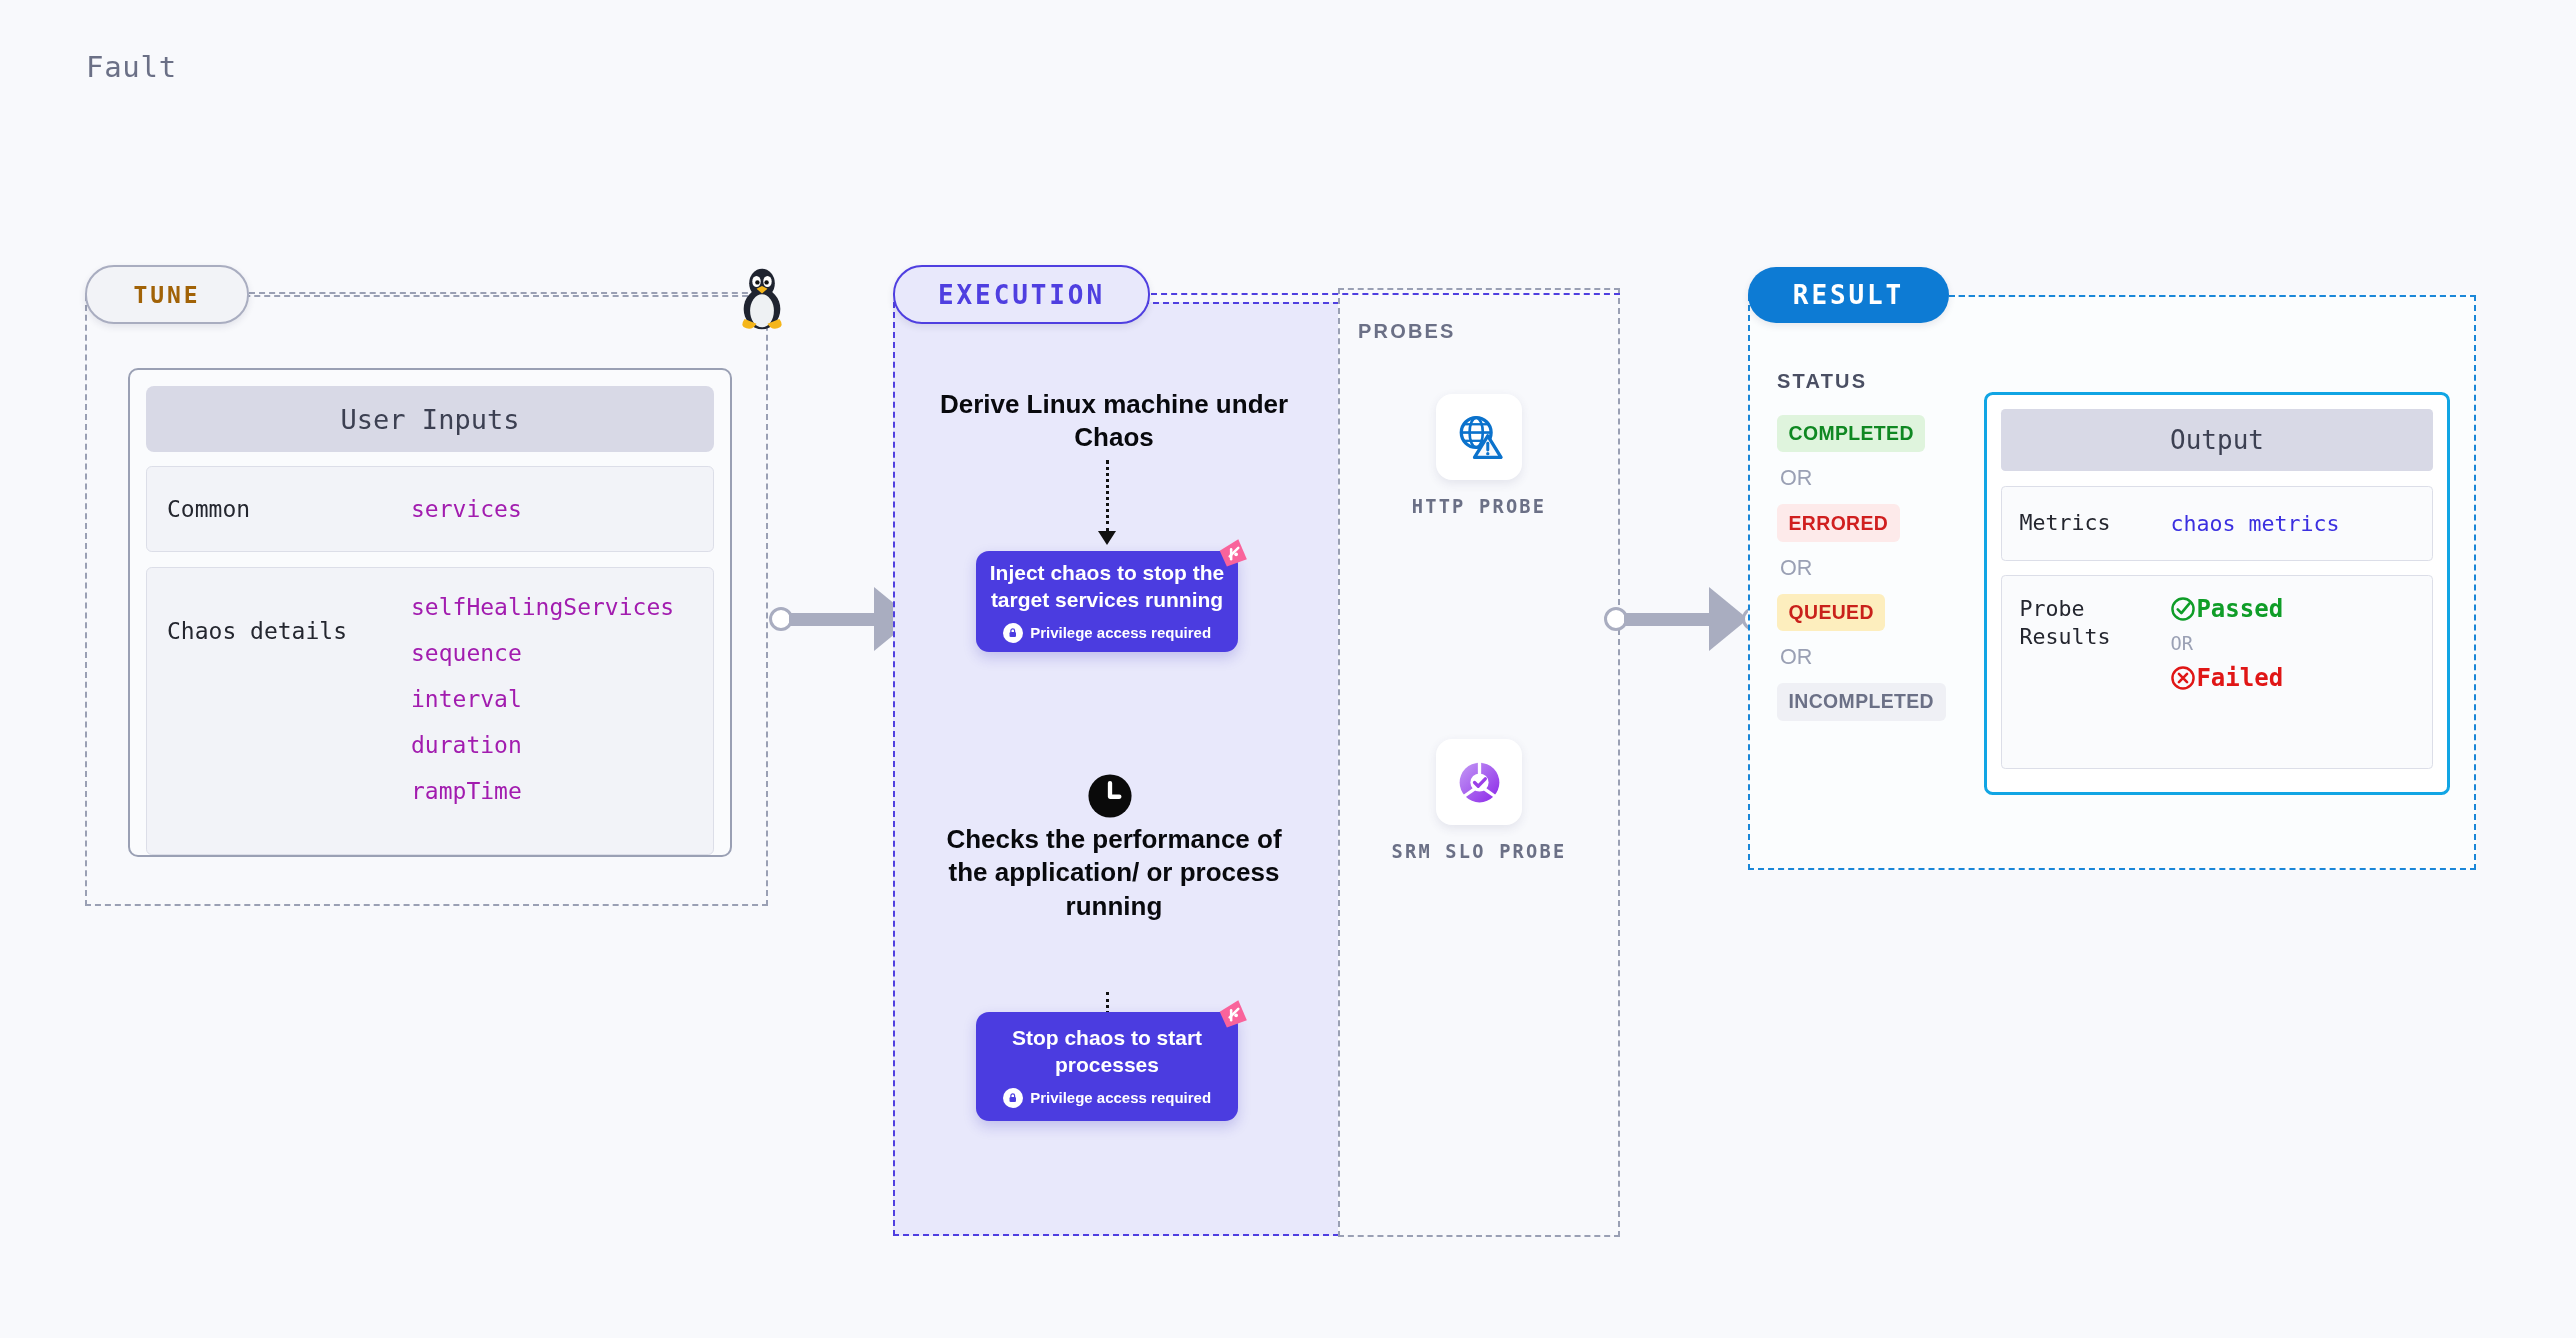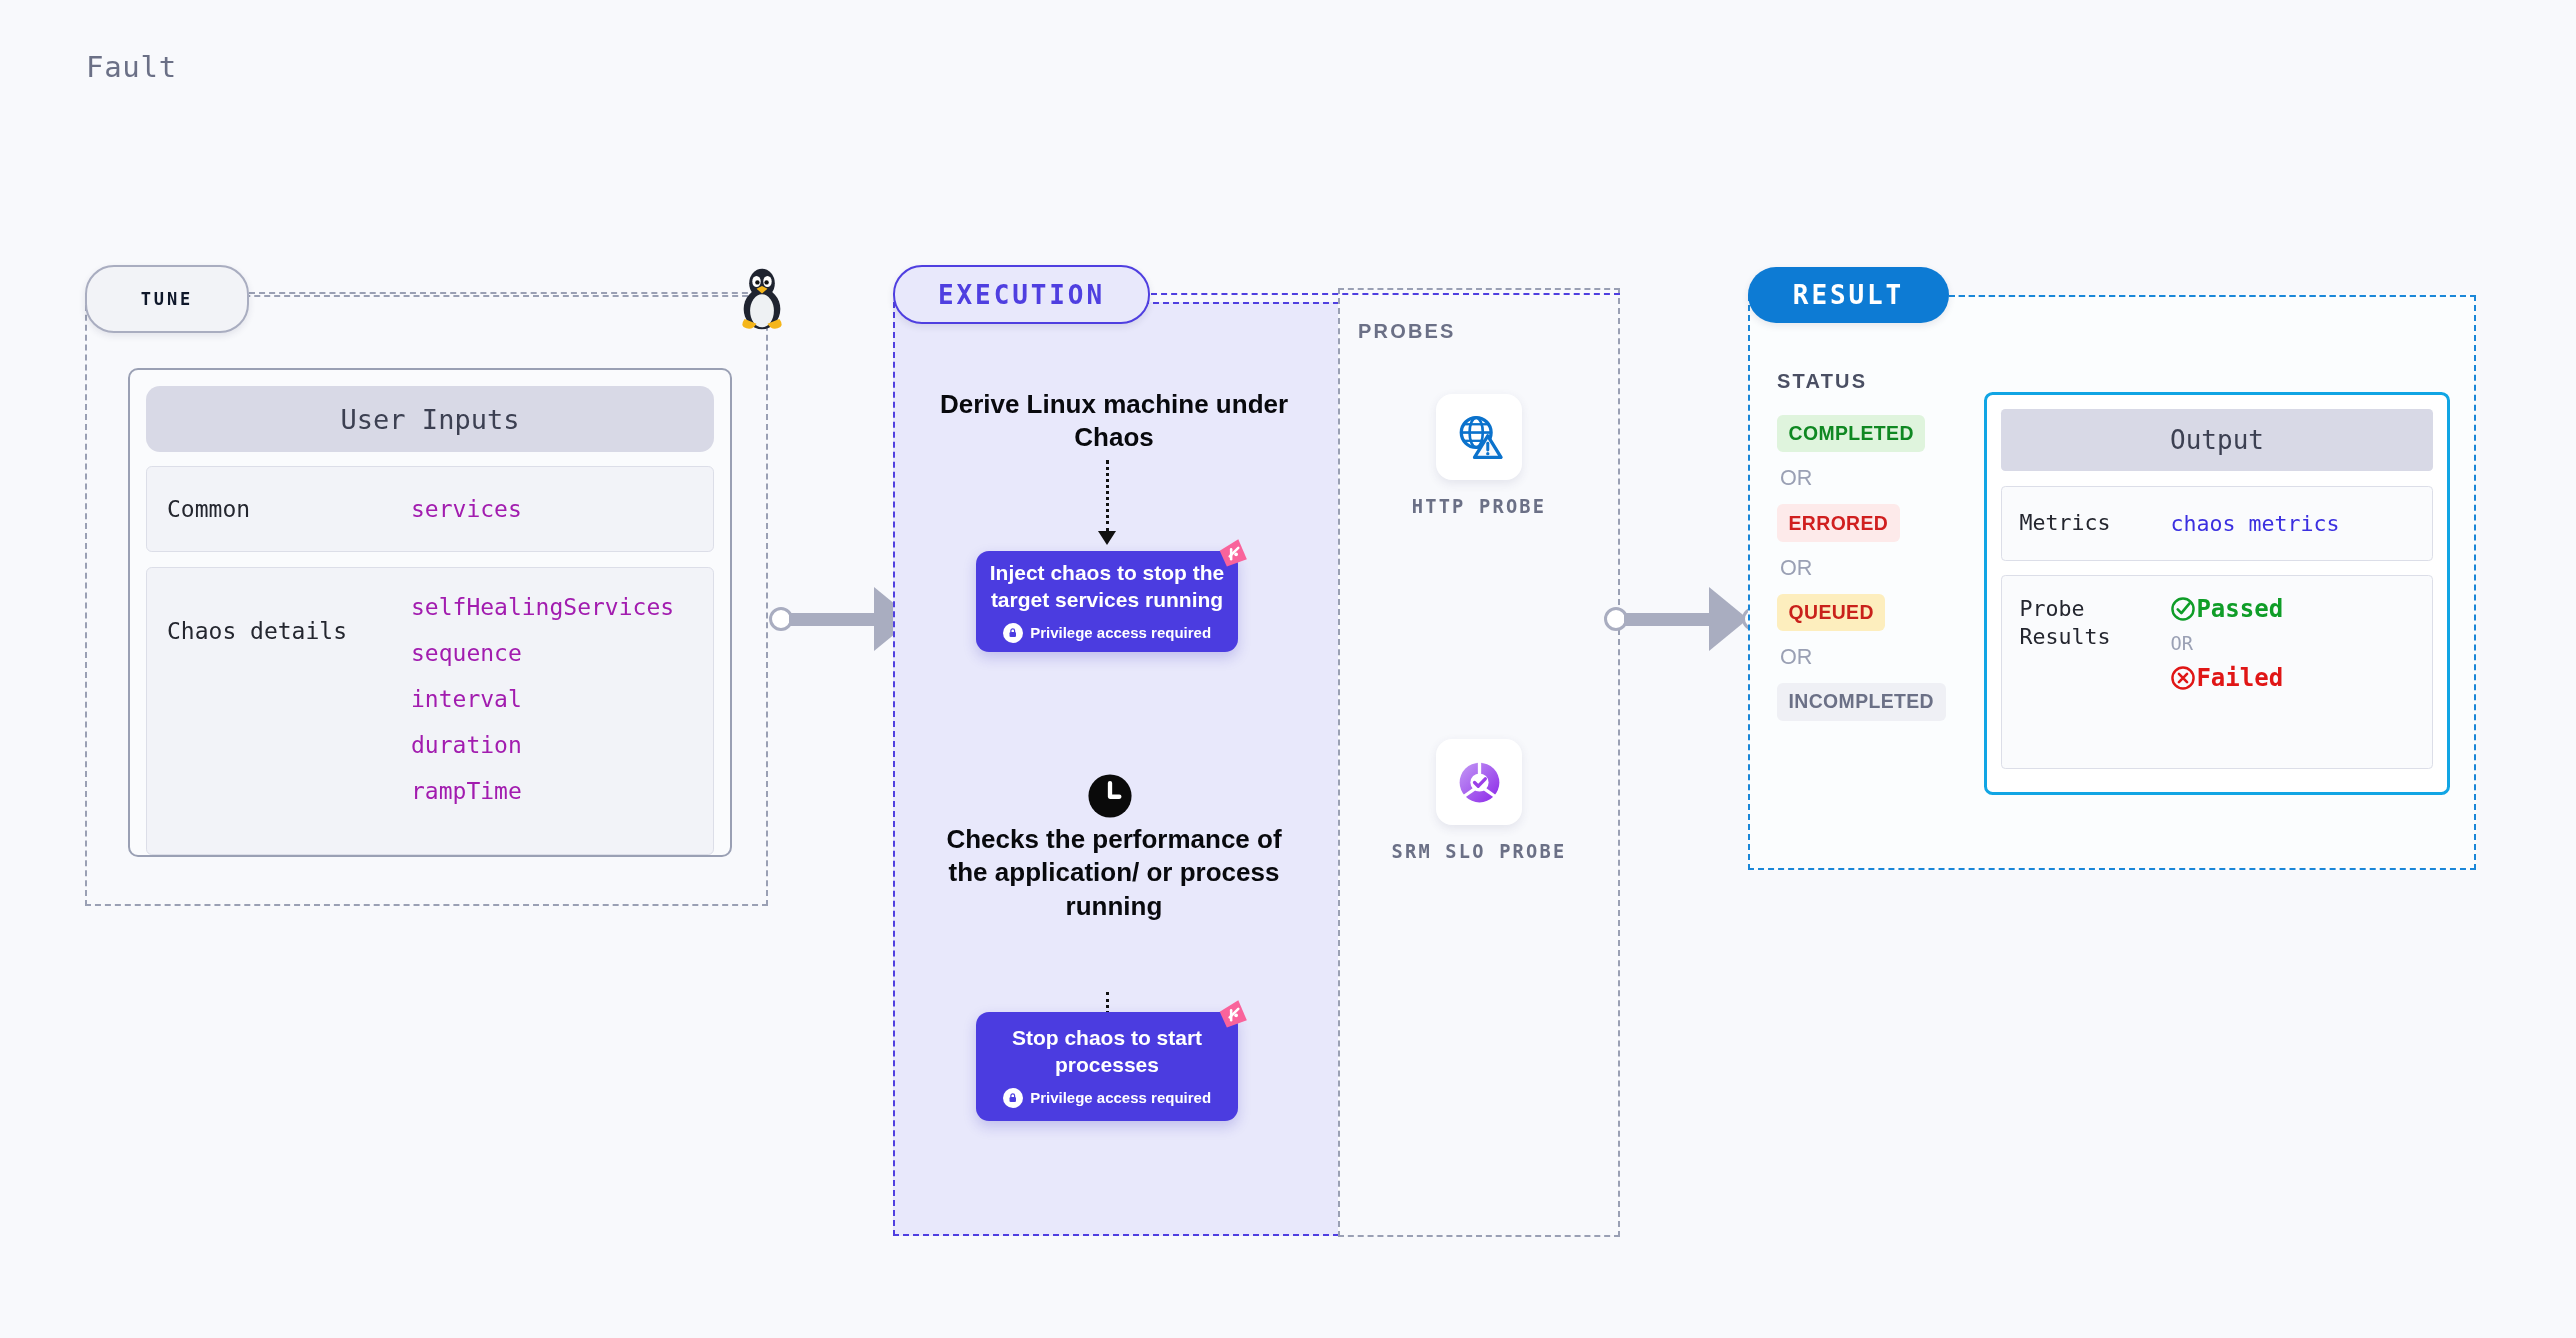--- a/index.html
+++ b/index.html
@@ -48,22 +48,22 @@
   }
 
   
   .pill {
     position: absolute; display: flex; align-items: center; justify-content: center;
     border-radius: 29px; font-family: "DejaVu Sans Mono", monospace;
     font-weight: 700; letter-spacing: 2.9px;
     box-shadow: 0 2.9px 7.2px rgba(40,40,80,.10);
   }
   .pill-tune {
-    left: 85px; top: 265px; width: 164px; height: 68px;
-    background: #f2f3f7; border: 2.2px solid #a9adc0; color: #0f172a; font-size: 17px;
+    left: 85px; top: 265px; width: 164px; height: 59px;
+    background: #f2f3f7; border: 2.2px solid #a9adc0; color: #a16207; font-size: 23px;
   }
   .pill-exec {
     left: 893px; top: 265px; width: 257px; height: 59px;
     background: #e8e8fb; border: 2.9px solid #4f3fe0; color: #4f3fe0; font-size: 26px;
   }
   .pill-result {
     left: 1748px; top: 267px; width: 201px; height: 56px;
     background: #0d7bd4; border: none; color: #ffffff; font-size: 26px;
   }
 
@@ -84,21 +84,21 @@
   
   .tux-corner { position: absolute; left: 732px; top: 265px; width: 60px; height: 66px; }
   .tux-hdr { width: 52px; height: 59px; }
 
   
   .ui-card {
     position: absolute; left: 128px; top: 368px; width: 604px; height: 489px;
     background: #fafbfd; border: 2.2px solid #9aa0b4; border-radius: 10px; padding: 16px;
   }
   .ui-head {
-    height: 66px; background: #d8d9e6; border-radius: 14px;
+    height: 66px; background: #d8d9e6; border-radius: 8px;
     display: flex; align-items: center; justify-content: center;
     font-family: "DejaVu Sans Mono", monospace; font-size: 27px; color: #3c4052; font-weight: 400;
   }
   .ui-row {
     margin-top: 14.4px; background: #f2f3f8; border: 1.4px solid #dcdee8; border-radius: 5.8px;
     display: flex; align-items: center; padding: 16px 20px;
     font-family: "DejaVu Sans Mono", monospace;
   }
   .ui-row-common { height: 86px; }
   .ui-row-chaos { height: 288px; align-items: flex-start; padding-top: 26px; }

